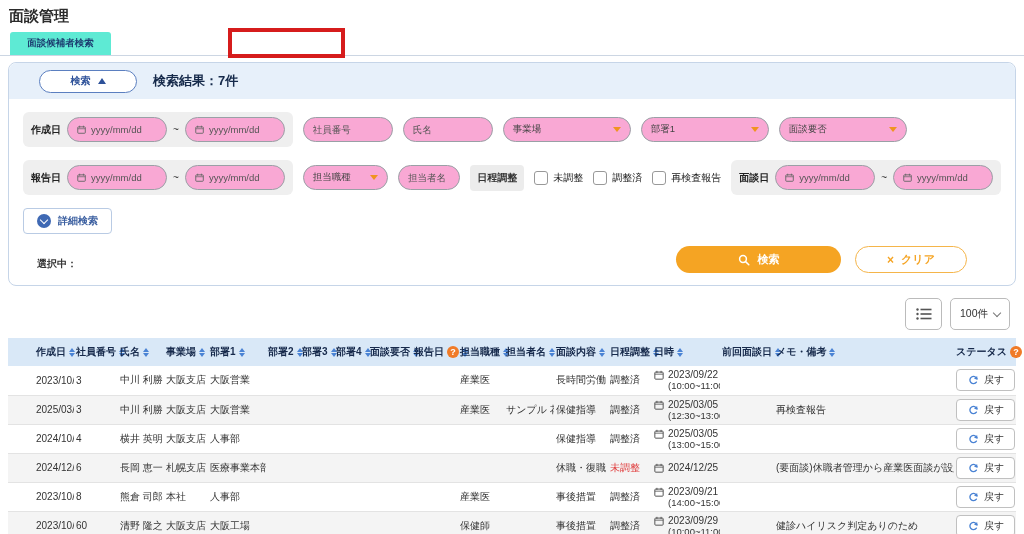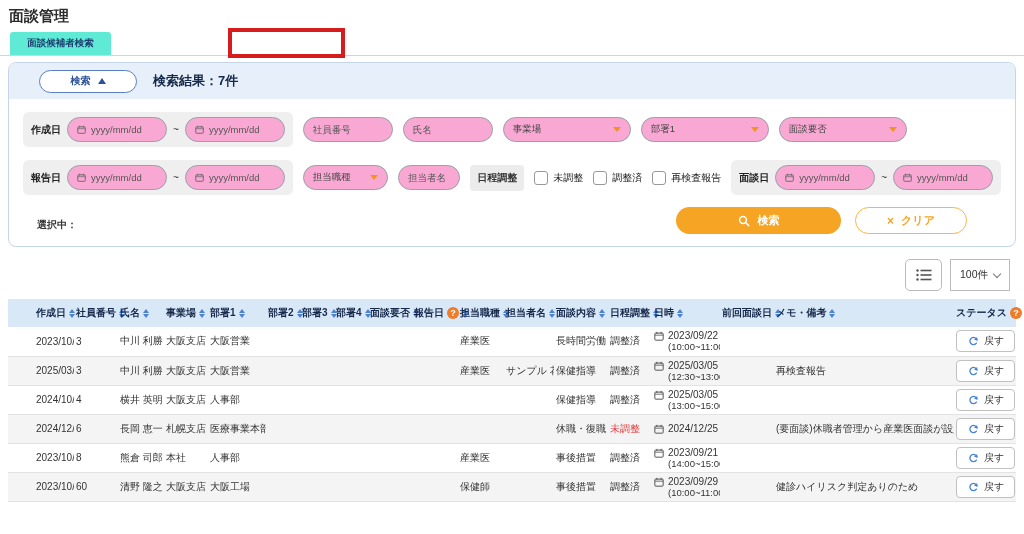--- a/index.html
+++ b/index.html
@@ -54,21 +54,21 @@
   .btn-search { width:165px; height:27px; border:none; border-radius:14px; background:#f5a423; color:#fff; font-size:11px;
                 font-weight:bold; display:flex; align-items:center; justify-content:center; gap:8px; cursor:pointer; }
   .btn-clear { width:112px; height:27px; border:1px solid #f5b54a; border-radius:14px; background:#fff; color:#f5a423;
                font-size:11px; font-weight:bold; display:flex; align-items:center; justify-content:center; gap:7px; cursor:pointer; }
   .clear-x { font-size:12px; font-weight:bold; }
 
   
   .list-toolbar { display:flex; justify-content:flex-end; align-items:center; gap:8px; margin:12px 14px 8px 0; }
   .icon-btn { width:37px; height:32px; border:1px solid #bbb; border-radius:5px; background:#fff; display:flex;
               align-items:center; justify-content:center; cursor:pointer; }
-  .page-size-btn { min-width:60px; height:32px; border:1px solid #bbb; border-radius:0; background:#fff; font-size:10.5px;
+  .page-size-btn { min-width:60px; height:32px; border:1px solid #bbb; border-radius:5px; background:#fff; font-size:10.5px;
                    color:#333; display:flex; align-items:center; justify-content:center; gap:6px; cursor:pointer; padding:0 8px; }
   .chev-down { width:6px; height:6px; border-right:1.5px solid #777; border-bottom:1.5px solid #777; transform:rotate(45deg); margin-top:-3px; }
 
   
   .table-wrap { margin:0 8px; }
   table { width:100%; border-collapse:collapse; table-layout:fixed; font-size:10px; }
   thead th { background:#d9e8f7; color:#16294b; font-weight:bold; text-align:left; padding:7px 2px; white-space:nowrap; overflow:visible; }
   thead th:first-child, tbody td:first-child { padding-left:28px; }
   tbody td { padding:3px 2px; border-bottom:1px solid #e3e3e3; white-space:nowrap; overflow:hidden; vertical-align:middle; }
   tbody tr { height:29px; background:#fff; }
@@ -207,20 +207,24 @@
             <rect x="1" y="2.5" width="10" height="8.5" rx="1" fill="none" stroke="#666" stroke-width="1.2"></rect>
             <line x1="3.5" y1="1" x2="3.5" y2="3.5" stroke="#666" stroke-width="1.2"></line>
             <line x1="8.5" y1="1" x2="8.5" y2="3.5" stroke="#666" stroke-width="1.2"></line>
             <line x1="1" y1="5" x2="11" y2="5" stroke="#666" stroke-width="1"></line>
           </svg>
         <input type="text" placeholder="yyyy/mm/dd" style="">
       </div>
     </div>
   </div>
 
+  <button class="adv-btn">
+    <span class="adv-circle"></span>
+    <span>詳細検索</span>
+  </button>
 
   <div class="post-row">
     <span class="selected-label">選択中：</span>
     <div class="btn-group">
       <button class="btn-search">
         <svg width="12" height="12" viewBox="0 0 12 12">
             <circle cx="5" cy="5" r="3.4" fill="none" stroke="#fff" stroke-width="1.5"></circle>
             <line x1="7.6" y1="7.6" x2="10.8" y2="10.8" stroke="#fff" stroke-width="1.5" stroke-linecap="round"></line>
           </svg>
         <span>検索</span>

